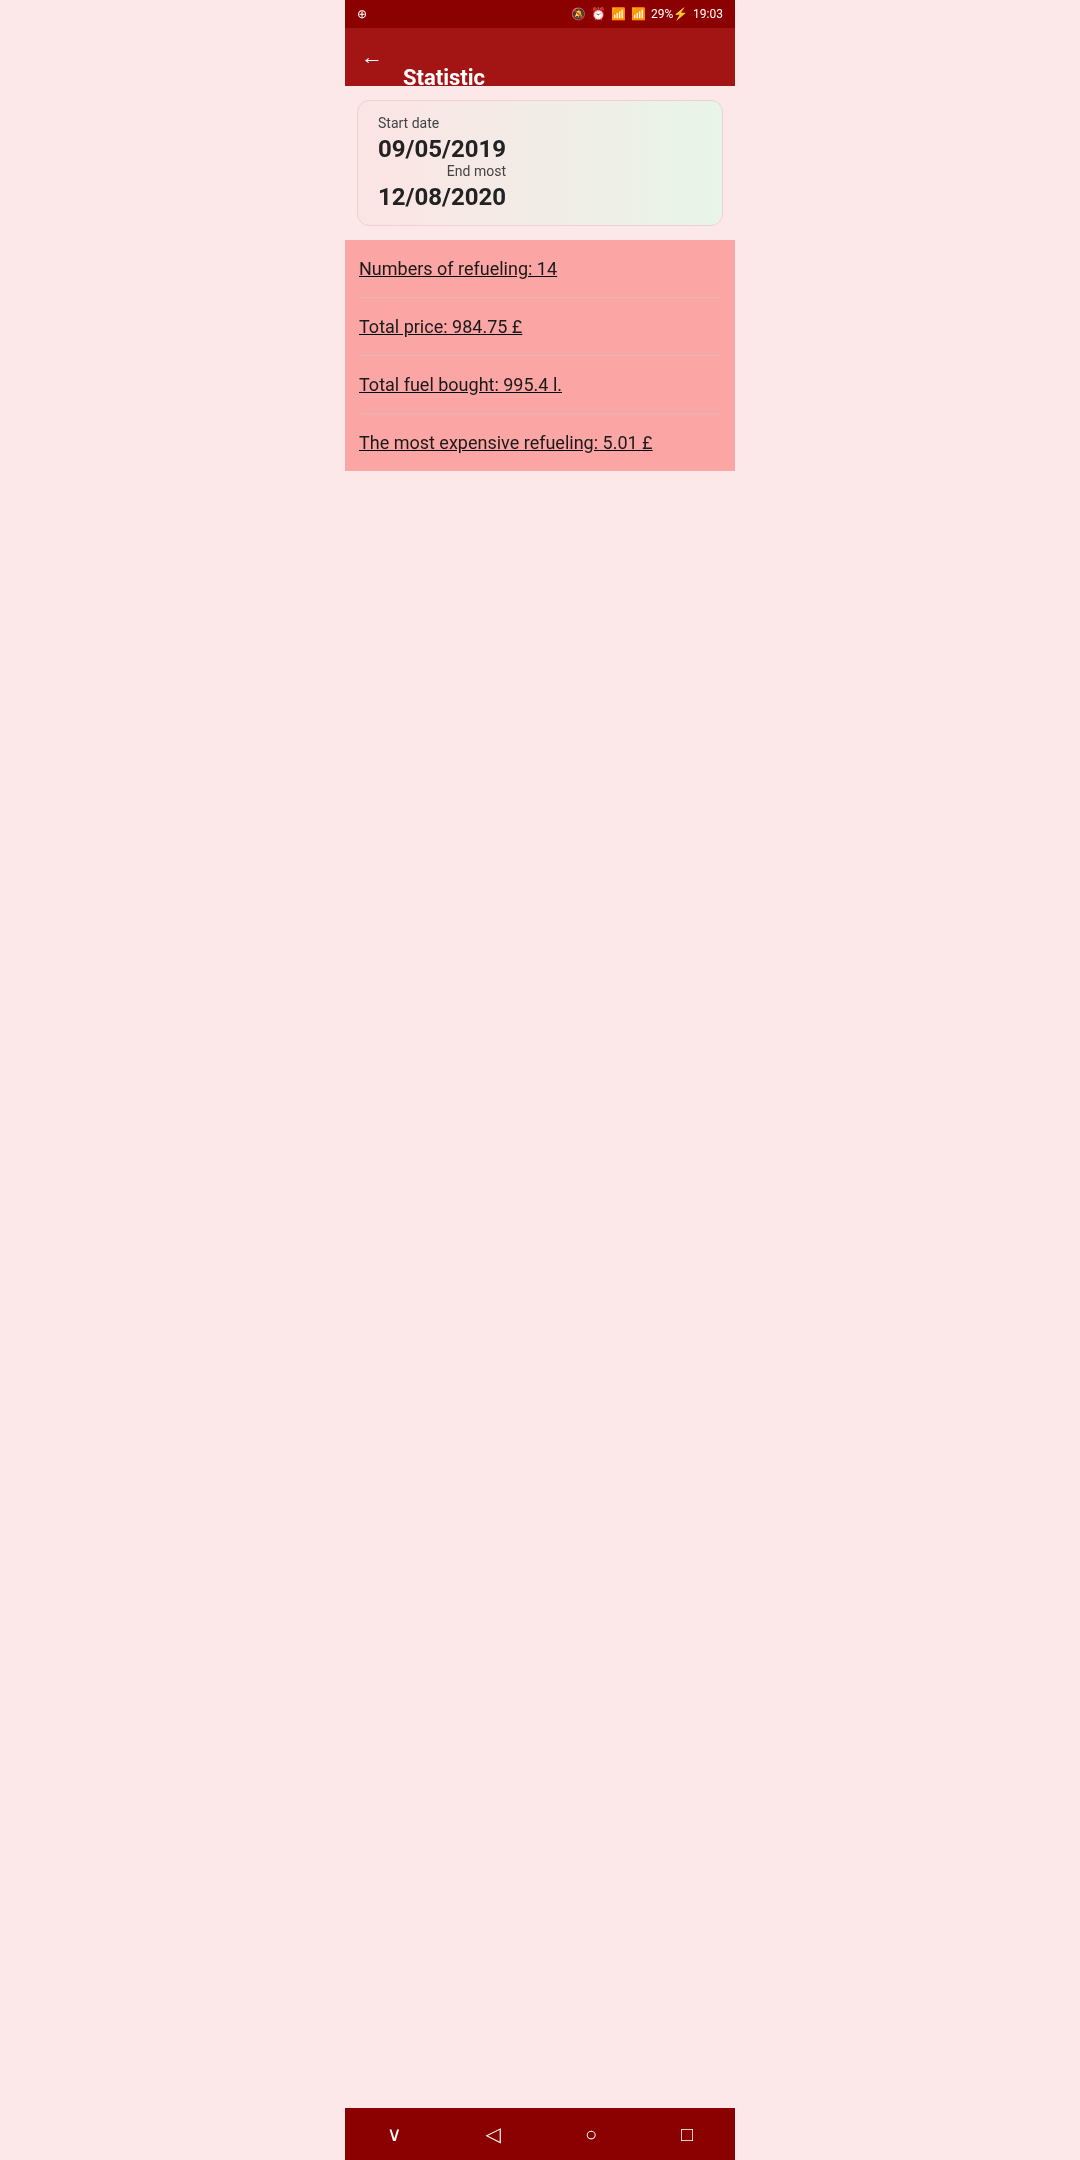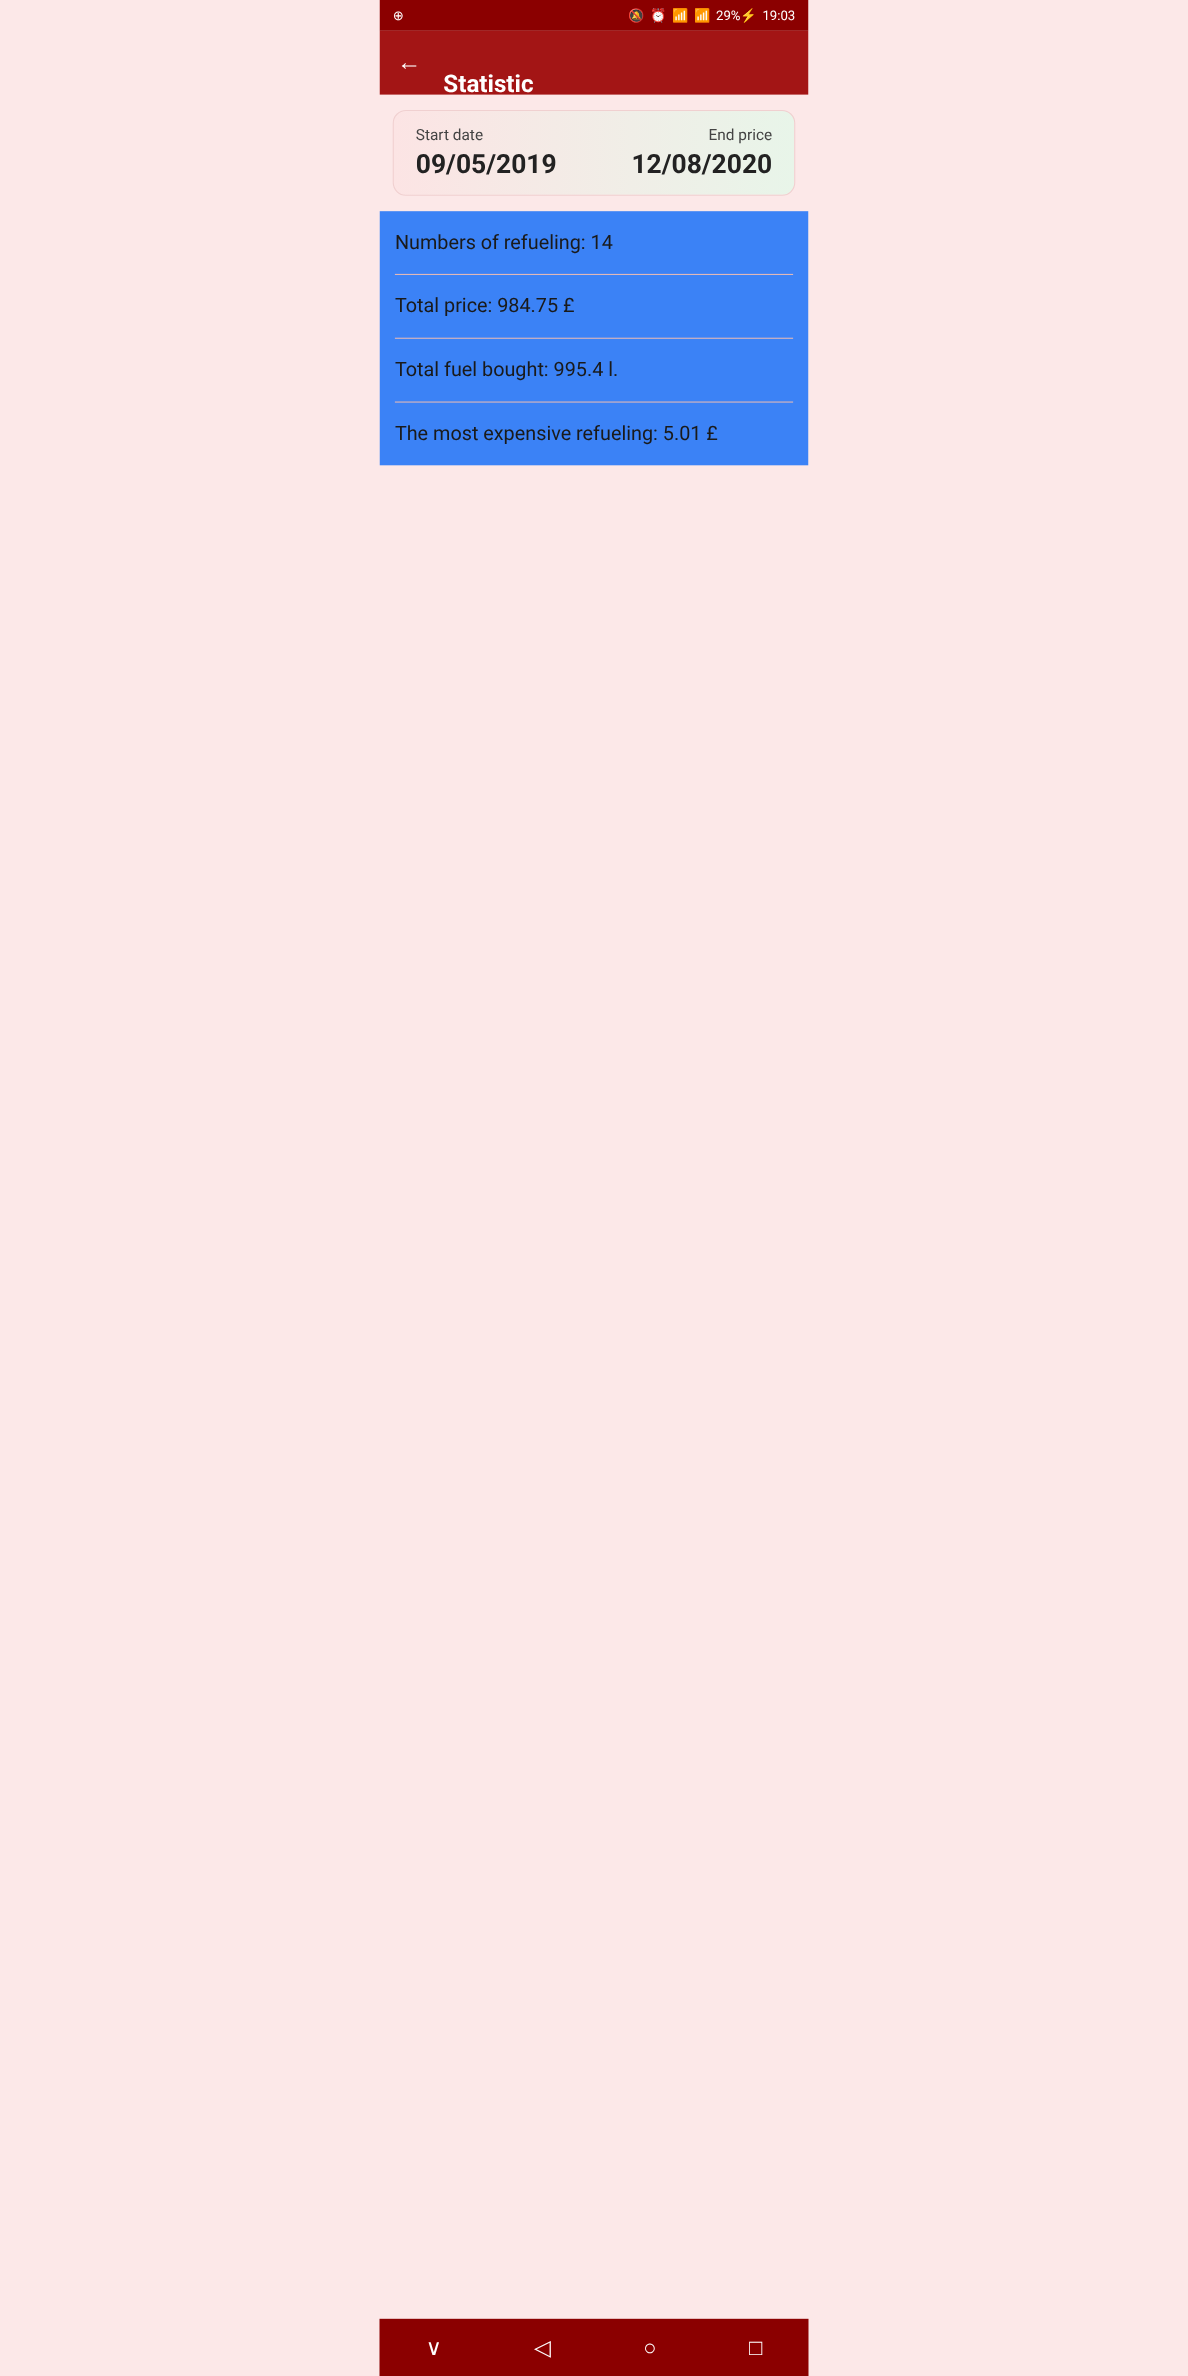--- a/index.html
+++ b/index.html
@@ -74,20 +74,21 @@
     
     .date-range-card {
       margin: 14px 12px;
       border-radius: 12px;
       background: linear-gradient(to right, #fce4e4, #e8f5e9);
       padding: 14px 20px;
       display: flex;
       justify-content: space-between;
       align-items: flex-start;
       border: 1px solid #f0d0d0;
+      flex-direction: column;
     }
 
     .date-block {
       display: flex;
       flex-direction: column;
     }
 
     .date-block.end {
       text-align: right;
     }
@@ -99,22 +100,23 @@
     }
 
     .date-value {
       font-size: 24px;
       font-weight: bold;
       color: #222;
     }
 
     
     .stats-list {
-      background-color: #3b82f6;
+      background-color: #fca5a5;
       padding: 0 14px;
+      text-decoration: underline;
     }
 
     .stat-item {
       padding: 18px 0;
       border-bottom: 1px solid #e0b8b8;
       font-size: 18px;
       color: #1a1a1a;
     }
 
     .stat-item:last-child {
@@ -164,21 +166,21 @@
   <button class="back-button">←</button>
   <span class="app-title">Statistic</span>
 </div>
 
 <div class="date-range-card">
   <div class="date-block">
     <span class="date-label">Start date</span>
     <span class="date-value">09/05/2019</span>
   </div>
   <div class="date-block end">
-    <span class="date-label">End price</span>
+    <span class="date-label">End most</span>
     <span class="date-value">12/08/2020</span>
   </div>
 </div>
 
 <div class="stats-list">
   <div class="stat-item">
     <span>Numbers of refueling: 14</span>
   </div>
   <div class="stat-item">
     <span>Total price: 984.75 £</span>

